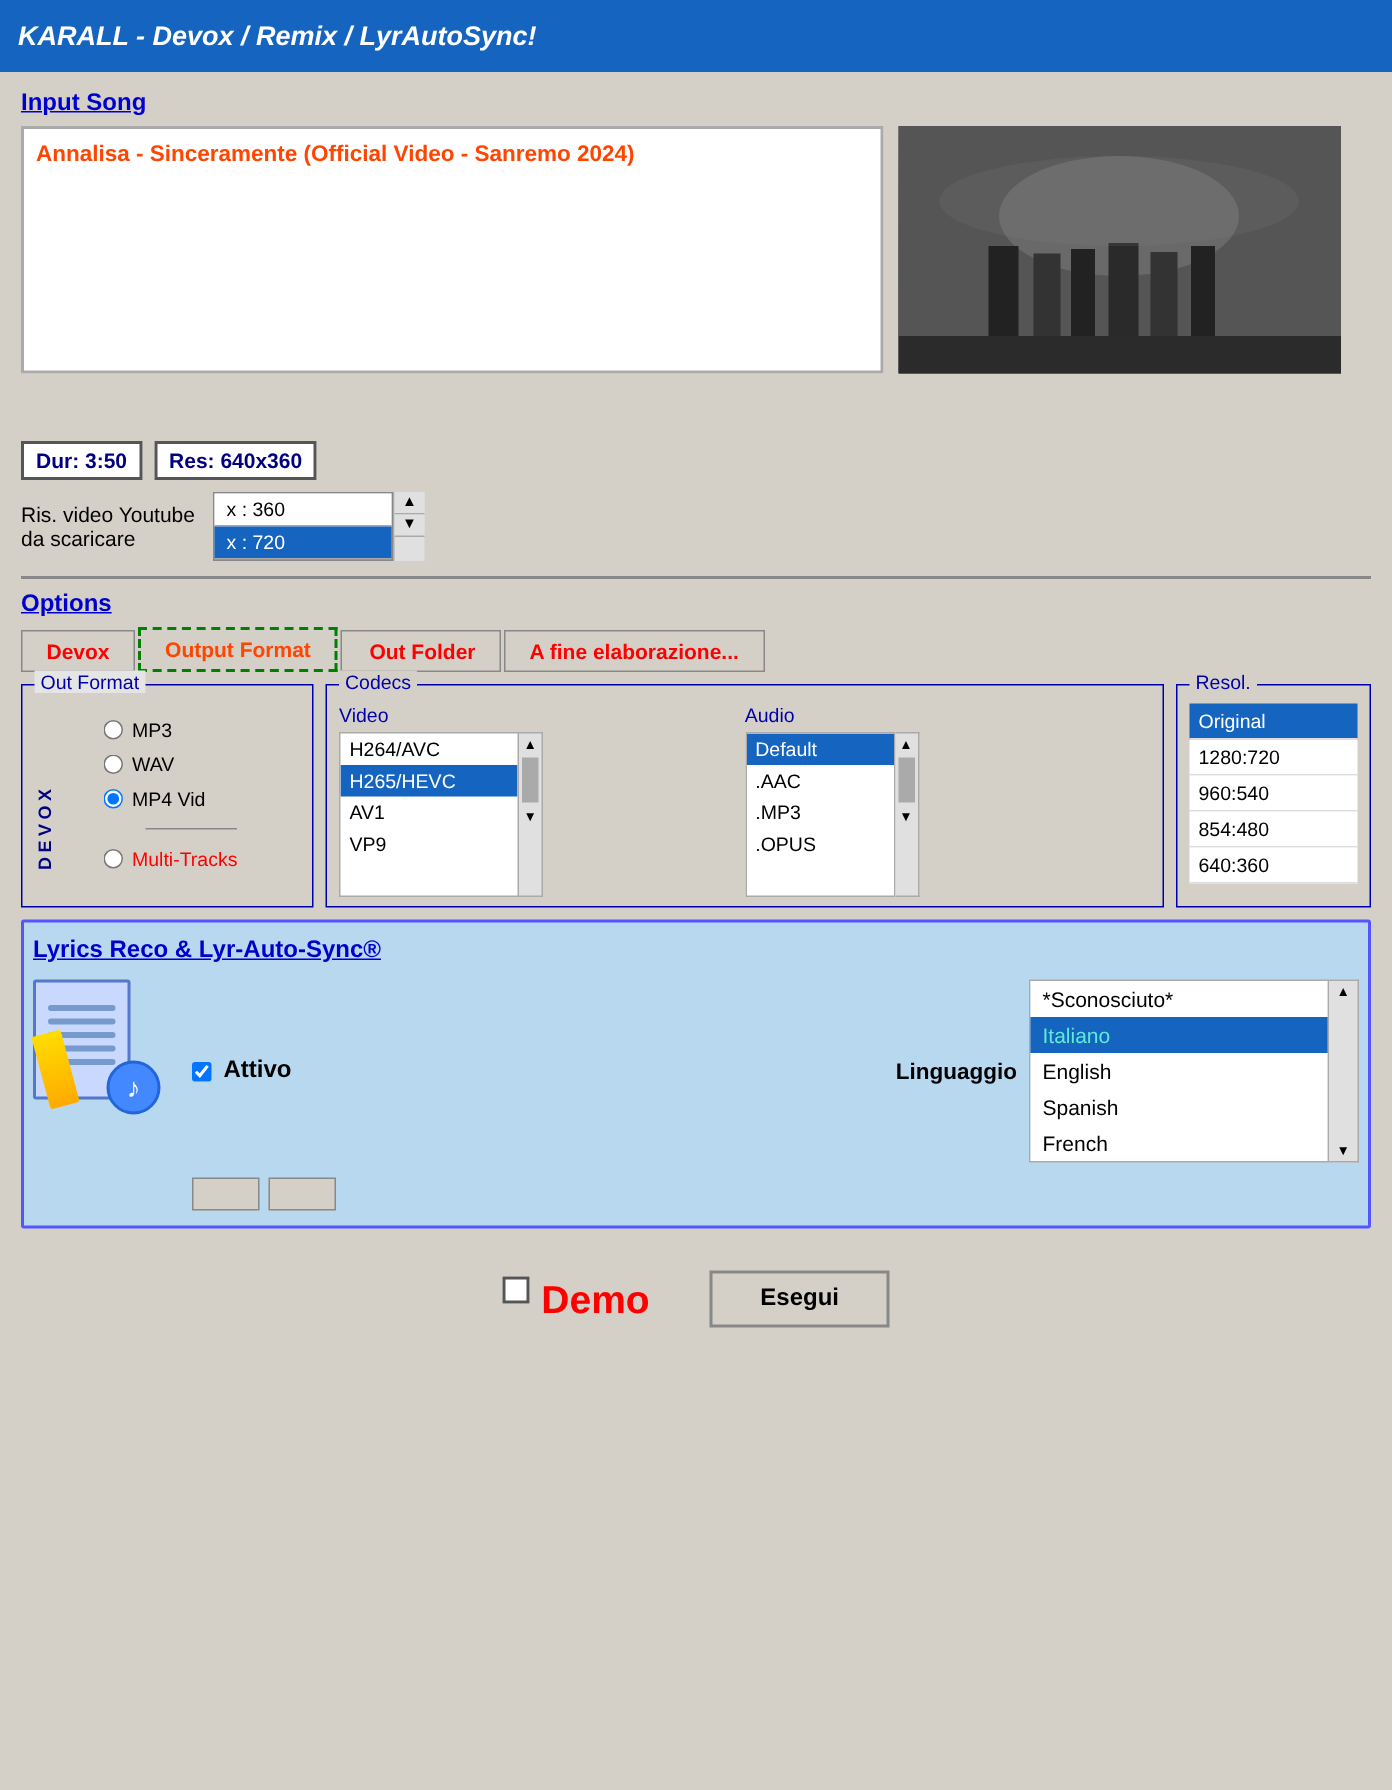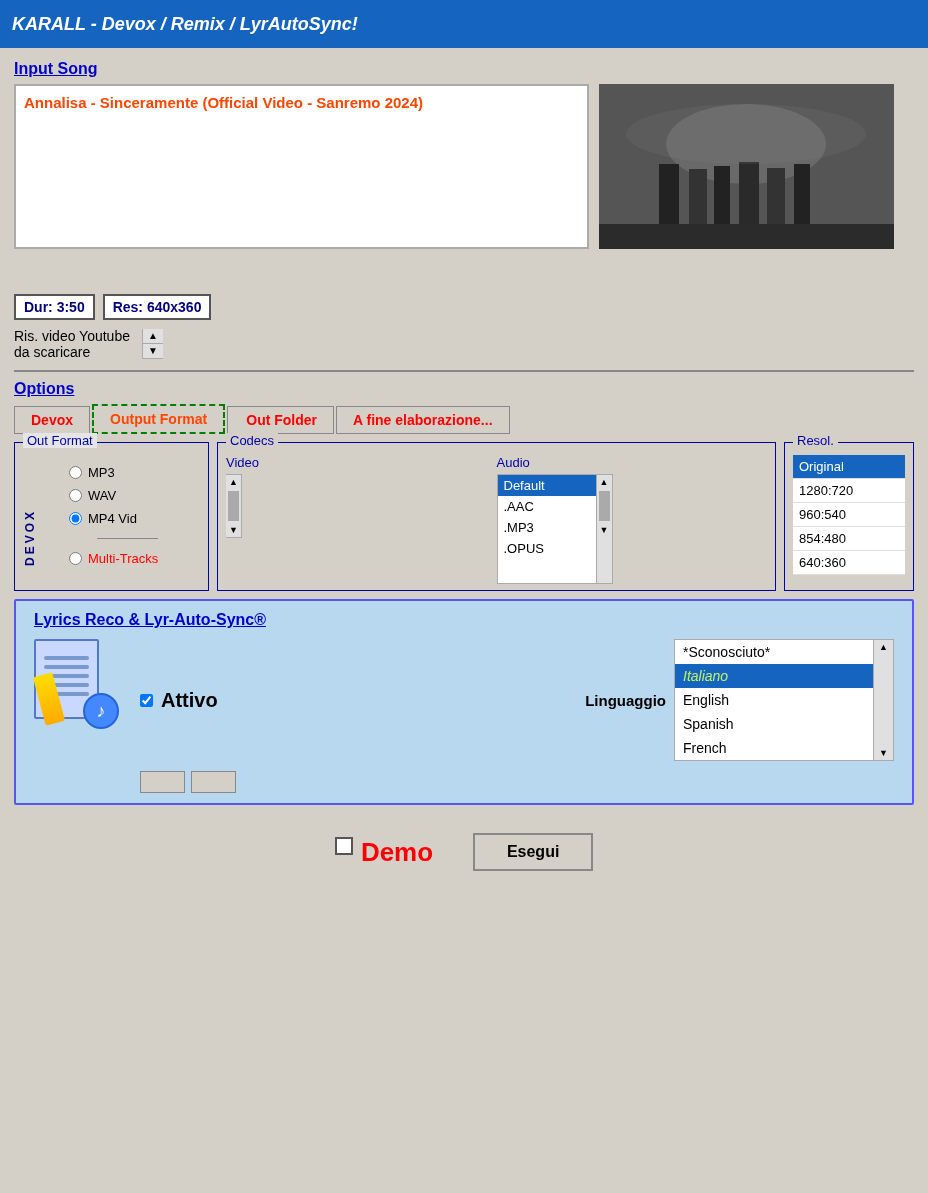--- a/index.html
+++ b/index.html
@@ -264,21 +264,21 @@
       background: white;
       border-bottom: 1px solid #ddd;
     }
     .resol-item.selected {
       background: #1565c0;
       color: white;
     }
     .lyrics-section {
       border: 2px solid #5555ff;
       background: #b8d8f0;
-      padding: 10px 18px;
+      padding: 10px 6px;
       margin-bottom: 12px;
       border-radius: 2px;
     }
     .lyrics-inner {
       display: flex;
       align-items: flex-start;
       gap: 16px;
     }
     .lyrics-icon {
       width: 90px;
@@ -336,37 +336,36 @@
     .lyrics-controls {
       flex: 1;
     }
     .attivo-row {
       display: flex;
       align-items: center;
       gap: 8px;
       margin-bottom: 10px;
     }
     .attivo-label {
-      font-size: 20px;
+      font-size: 16px;
       font-weight: bold;
     }
     .lang-dropdown {
       width: 200px;
       border: 1px solid #aaa;
     }
     .lang-item {
       padding: 4px 8px;
       font-size: 14px;
       background: white;
       cursor: pointer;
     }
     .lang-item.selected {
       background: #1565c0;
-      color: #bef264;
-      font-style: italic;
+      color: #5eead4;
     }
     .small-btns {
       display: flex;
       gap: 6px;
       margin-top: 8px;
     }
     .small-btn {
       width: 45px;
       height: 22px;
       border: 1px solid #888;
@@ -480,20 +479,28 @@
     <div class="meta-badge">Dur: 3:50</div>
     <div class="meta-badge">Res: 640x360</div>
   </div>
 
   <div class="res-row">
     <div style="font-size:14px;">
       <div>Ris. video Youtube</div>
       <div>da scaricare</div>
     </div>
     <div style="display:flex;">
+      <div class="res-spinner">
+        <div class="res-option">
+          <span>x : 360</span>
+        </div>
+        <div class="res-option selected">
+          <span>x : 720</span>
+        </div>
+      </div>
       <div class="spinner-arrows">
         <button class="arrow-btn">▲</button>
         <button class="arrow-btn">▼</button>
       </div>
     </div>
   </div>
 
   <div class="divider"></div>
 
   <div class="options-section">
@@ -541,20 +548,26 @@
           </div>
         </div>
       </div>
 
       <div class="codecs-box">
         <span class="codecs-label">Codecs</span>
         <div class="codecs-inner">
           <div class="codec-col">
             <div class="codec-col-label">Video</div>
             <div class="codec-with-scroll">
+              <div class="codec-list" style="width:120px; overflow:hidden;">
+                <div class="codec-item">H264/AVC</div>
+                <div class="codec-item selected">H265/HEVC</div>
+                <div class="codec-item">AV1</div>
+                <div class="codec-item">VP9</div>
+              </div>
               <div class="codec-scroll-bar">
                 <div style="font-size:9px; text-align:center; cursor:pointer; padding:2px;">▲</div>
                 <div class="codec-scroll-thumb"></div>
                 <div style="font-size:9px; text-align:center; cursor:pointer; padding:2px;">▼</div>
               </div>
             </div>
           </div>
           <div class="codec-col">
             <div class="codec-col-label">Audio</div>
             <div class="codec-with-scroll">

